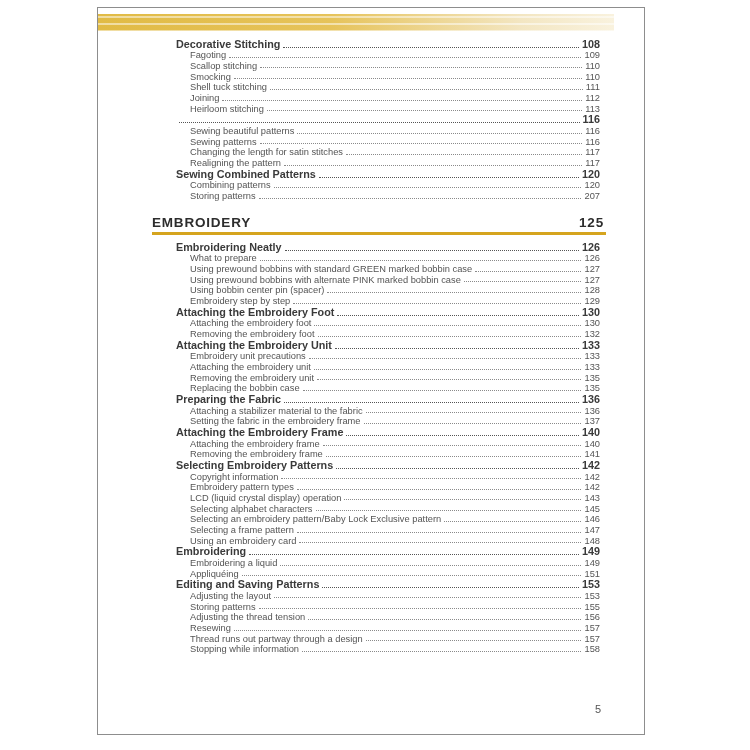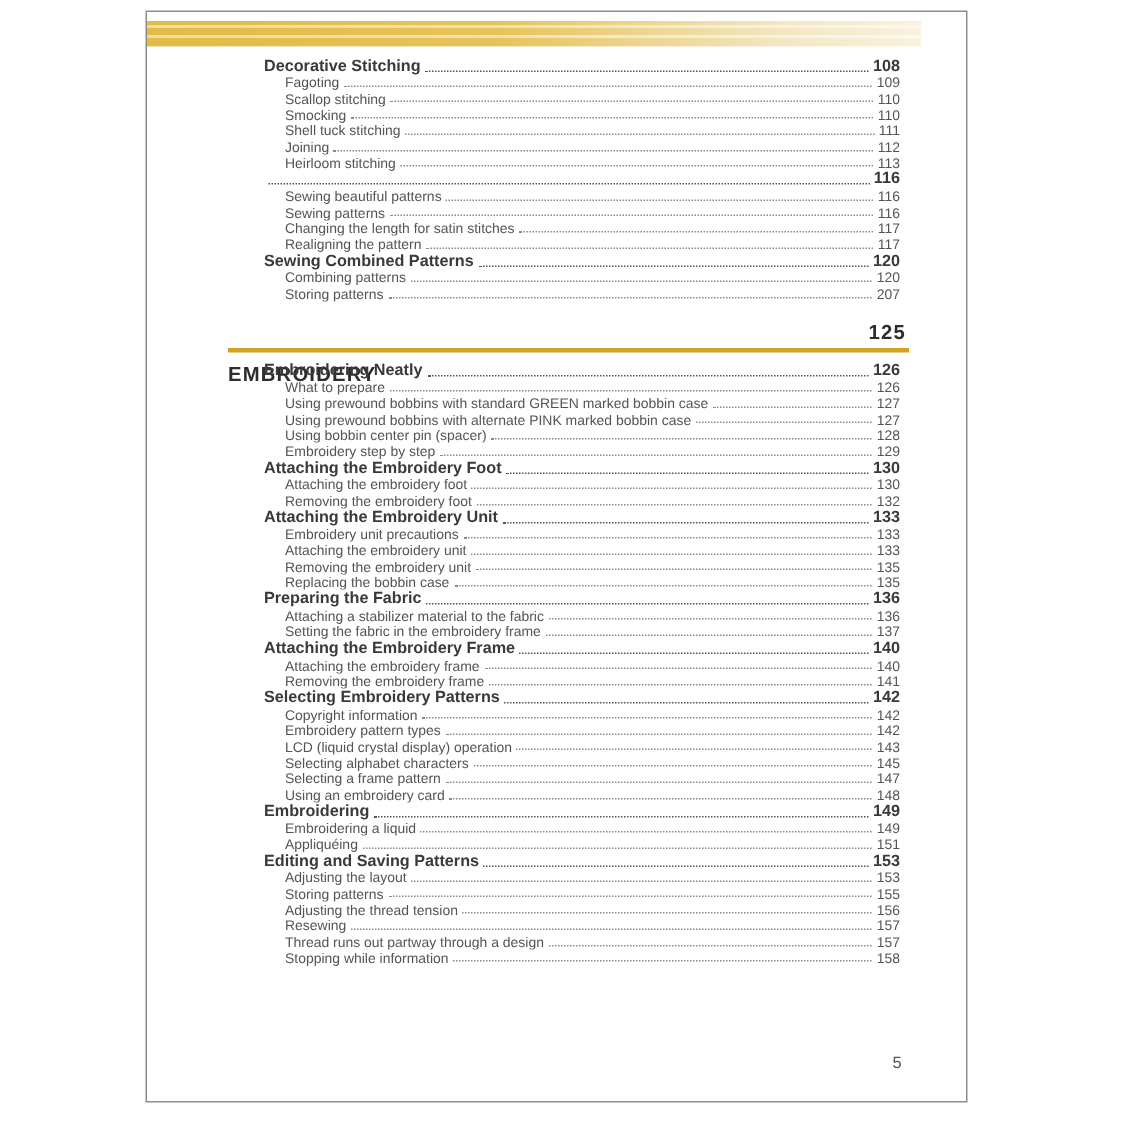--- a/index.html
+++ b/index.html
@@ -72,39 +72,39 @@
     margin-bottom: 2px;
   }
   .toc-row.lvl2 {
     height: 10.7px;
     padding-left: 92px;
     font-size: 9.3px;
     color: #545454;
   }
   .chapter {
     display: flex;
-    align-items: flex-start;
+    align-items: center;
     justify-content: space-between;
     box-sizing: border-box;
     margin-top: 13px;
     padding-left: 54px;
     padding-right: 40px;
     height: 16px;
     font-size: 13.5px;
     font-weight: bold;
     letter-spacing: 0.8px;
     color: #2d2d2d;
   }
   .chapter-rule {
     box-sizing: border-box;
     margin: 2px 38px 6px 54px;
     height: 3px;
     background: var(--gold, #d5a41e);
   }
-  .label { white-space: nowrap; margin-top: 28px; }
+  .label { white-space: nowrap; }
   .page-number {
     position: absolute;
     left: 590px;
     top: 703px;
     width: 16px;
     text-align: center;
     font-size: 11px;
     color: #555555;
   }
 </style>
@@ -313,20 +313,25 @@
         <span class="label">LCD (liquid crystal display) operation</span>
         <span class="leader"></span>
         <span class="num">143</span>
       </div>
       <div class="toc-row lvl2">
         <span class="label">Selecting alphabet characters</span>
         <span class="leader"></span>
         <span class="num">145</span>
       </div>
       <div class="toc-row lvl2">
+        <span class="label">Selecting an embroidery pattern/Baby Lock Exclusive pattern</span>
+        <span class="leader"></span>
+        <span class="num">146</span>
+      </div>
+      <div class="toc-row lvl2">
         <span class="label">Selecting a frame pattern</span>
         <span class="leader"></span>
         <span class="num">147</span>
       </div>
       <div class="toc-row lvl2">
         <span class="label">Using an embroidery card</span>
         <span class="leader"></span>
         <span class="num">148</span>
       </div>
       <div class="toc-row lvl1">

